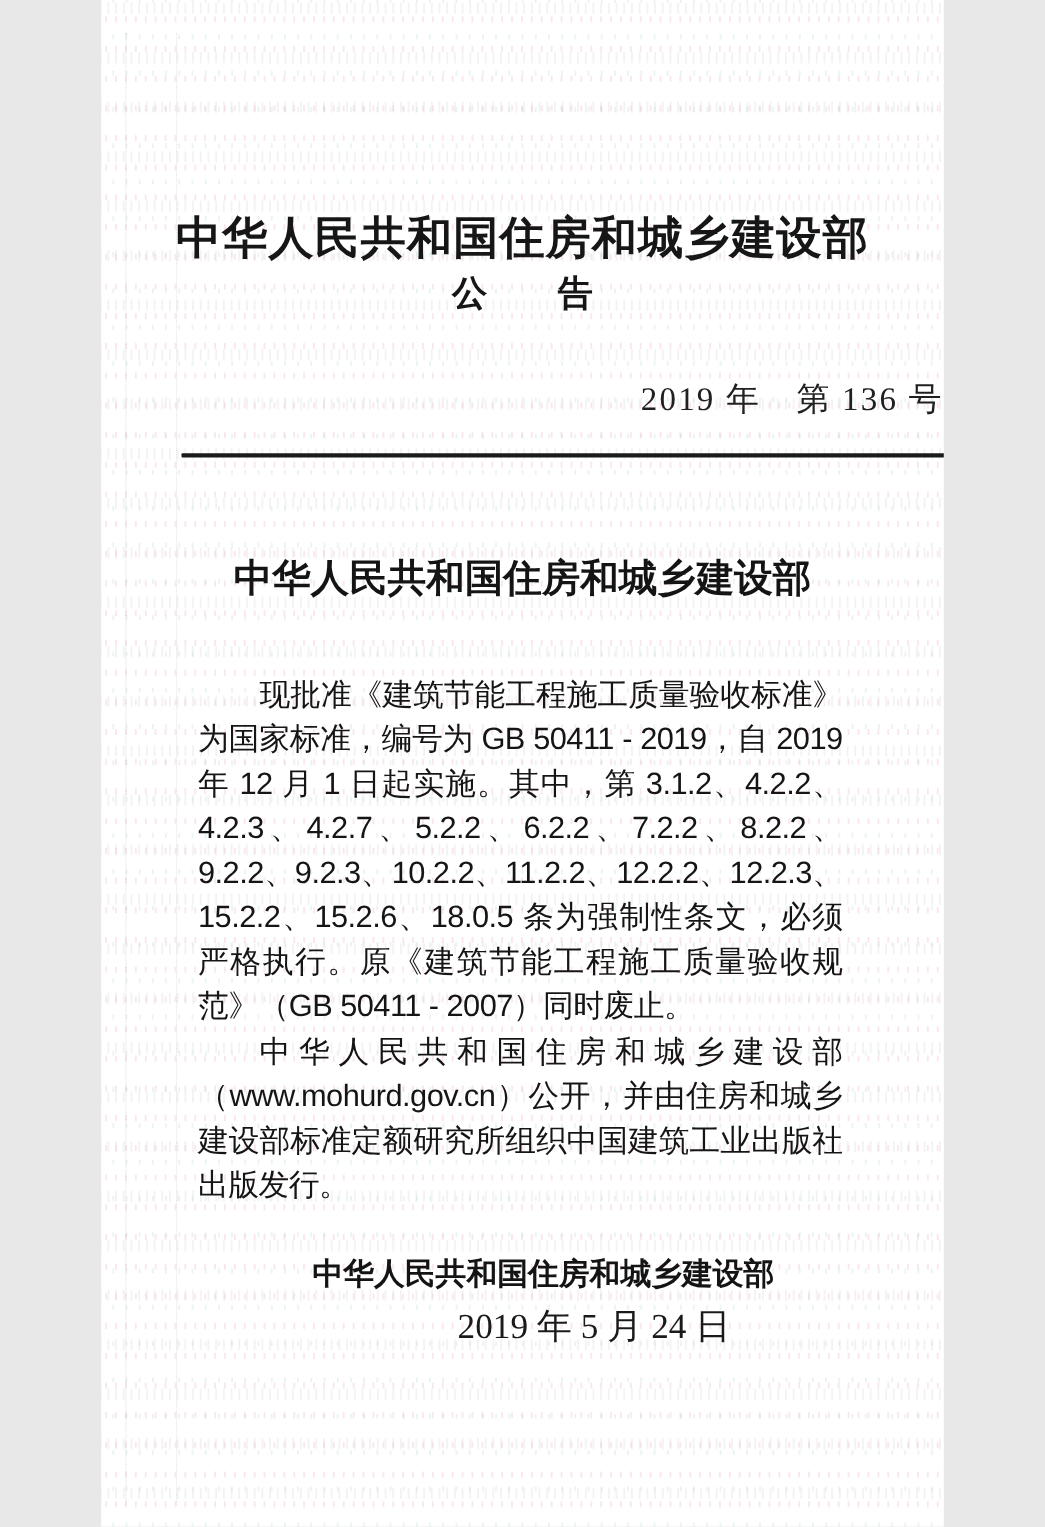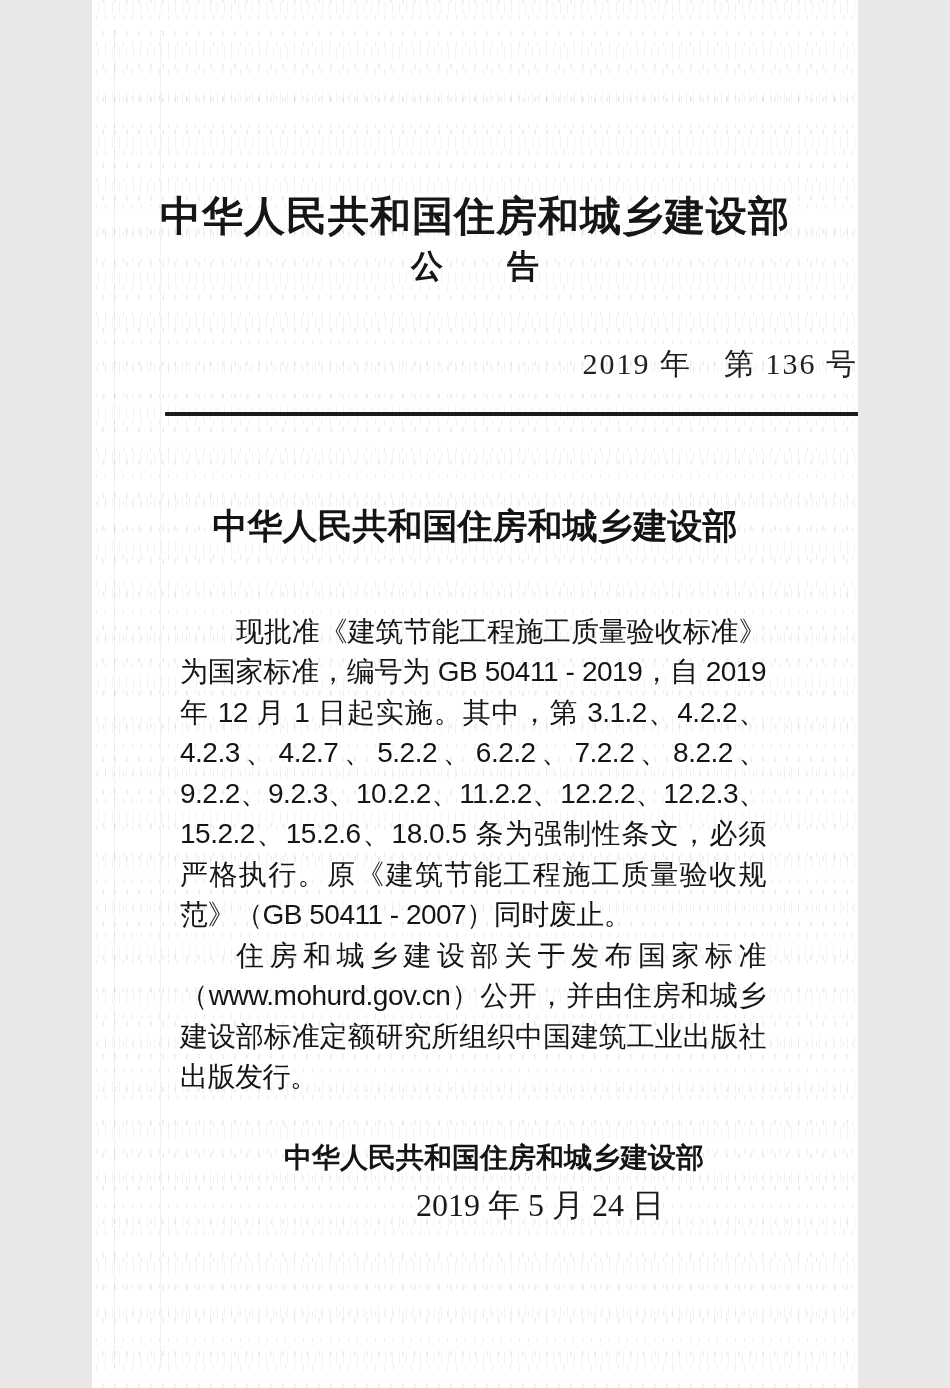--- a/index.html
+++ b/index.html
@@ -141,21 +141,21 @@
       <div class="issue-line">2019 年　第 136 号</div>
       <div class="header-rule"></div>
     </header>
 
     <section class="subtitle-block">
       <div>中华人民共和国住房和城乡建设部</div>
     </section>
 
     <section class="body-block">
       <p>现批准《建筑节能工程施工质量验收标准》为国家标准，编号为 GB 50411 - 2019，自 2019 年 12 月 1 日起实施。其中，第 3.1.2、4.2.2、4.2.3、4.2.7、5.2.2、6.2.2、7.2.2、8.2.2、9.2.2、9.2.3、10.2.2、11.2.2、12.2.2、12.2.3、15.2.2、15.2.6、18.0.5 条为强制性条文，必须严格执行。原《建筑节能工程施工质量验收规范》（GB 50411 - 2007）同时废止。</p>
-      <p>住房和城乡建设部关于发布国家标准（www.mohurd.gov.cn）公开，并由住房和城乡建设部标准定额研究所组织中国建筑工业出版社出版发行。</p>
+      <p>中华人民共和国住房和城乡建设部（www.mohurd.gov.cn）公开，并由住房和城乡建设部标准定额研究所组织中国建筑工业出版社出版发行。</p>
     </section>
 
     <div class="signature-block">
       <div class="signature-issuer">中华人民共和国住房和城乡建设部</div>
       <div class="signature-date">2019 年 5 月 24 日</div>
     </div>
 
   </div>
 
   <div class="page-number">3</div>

